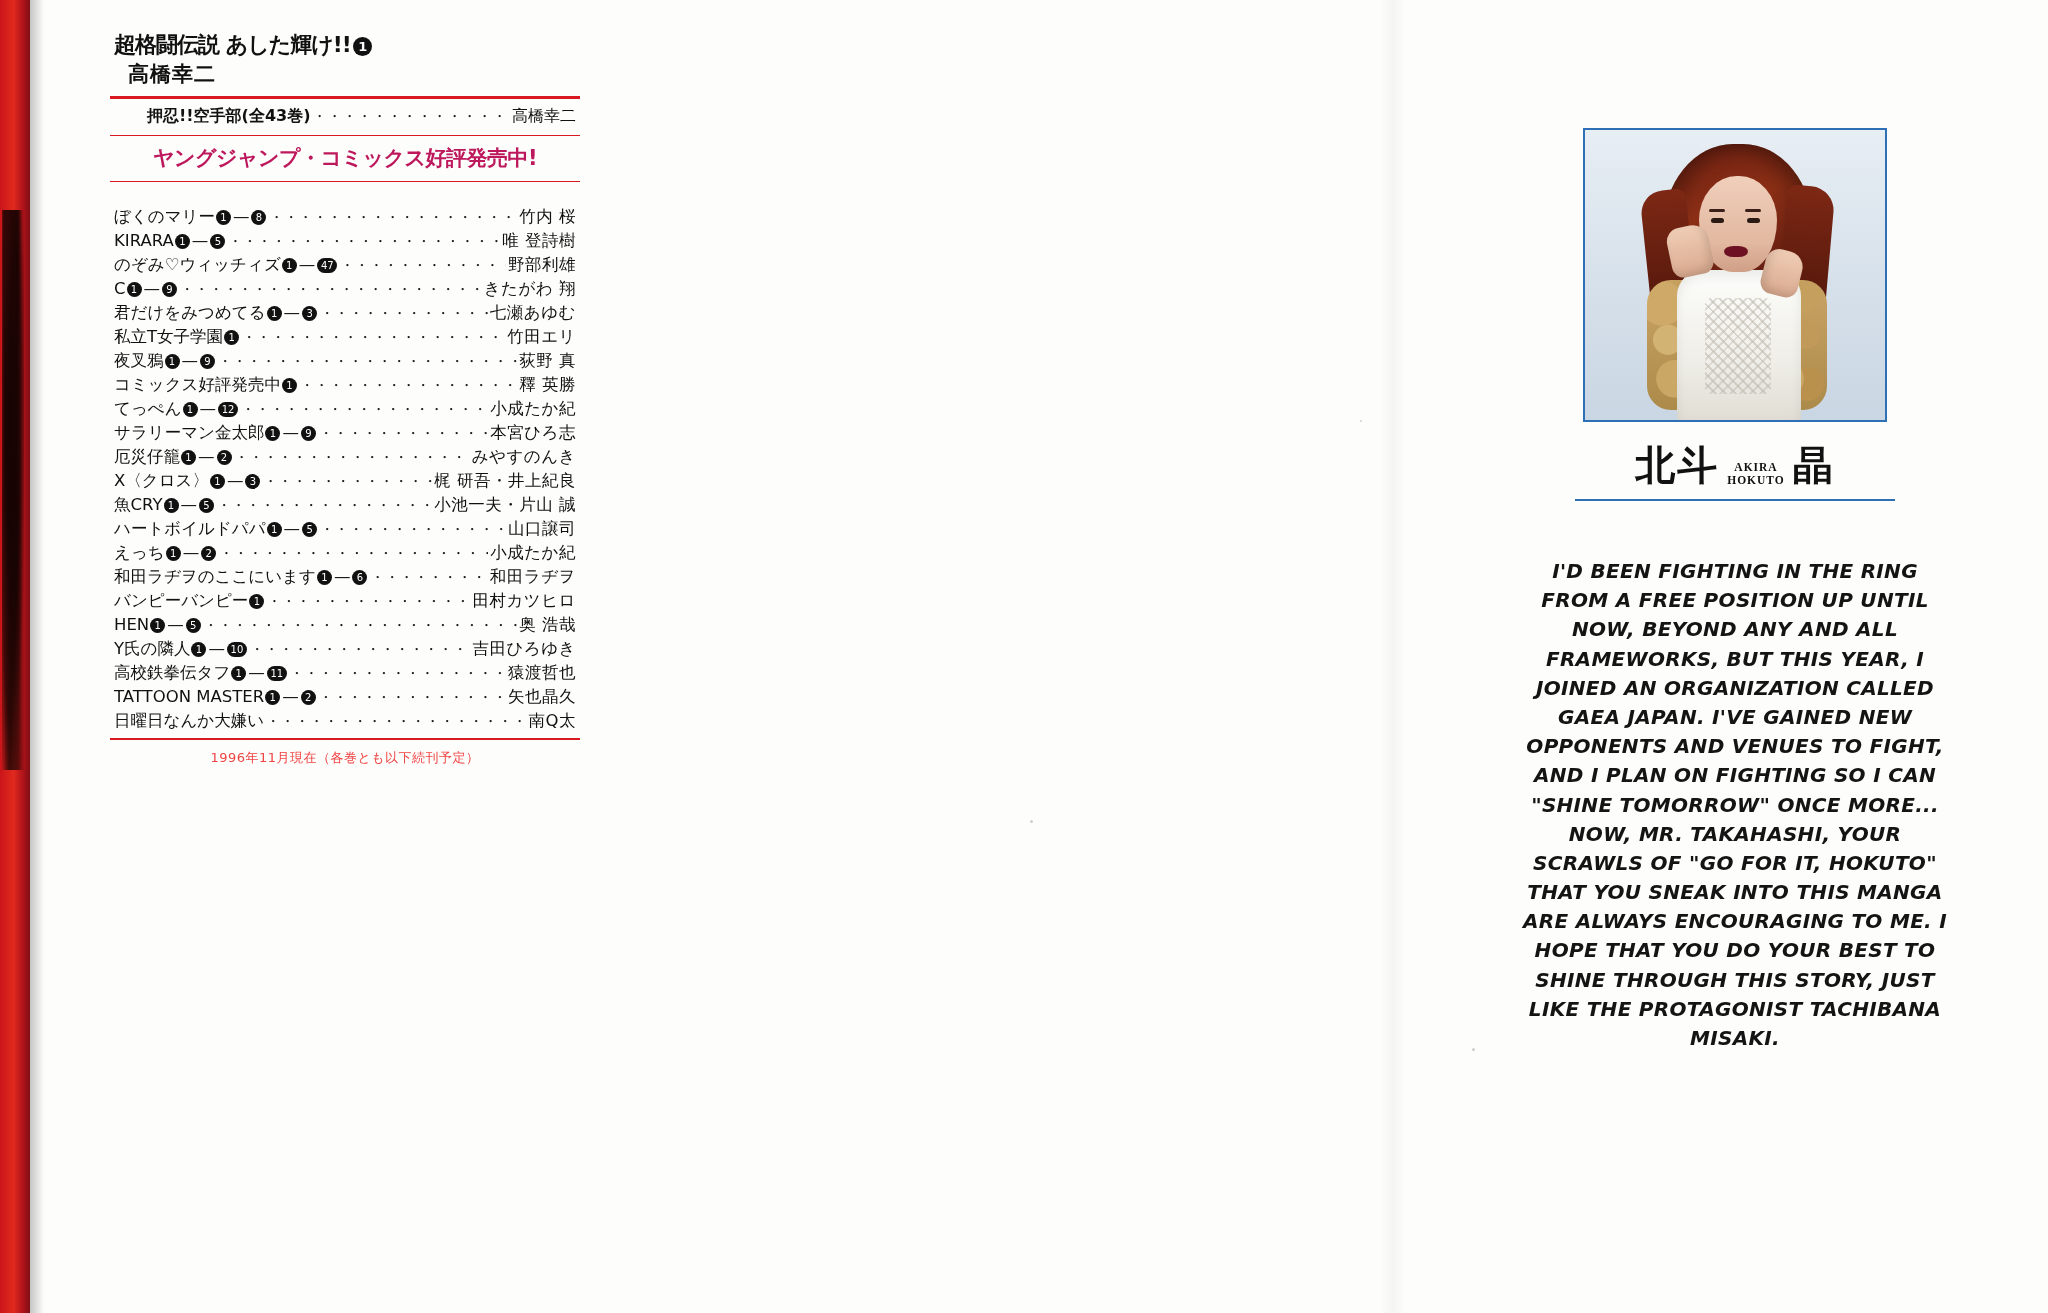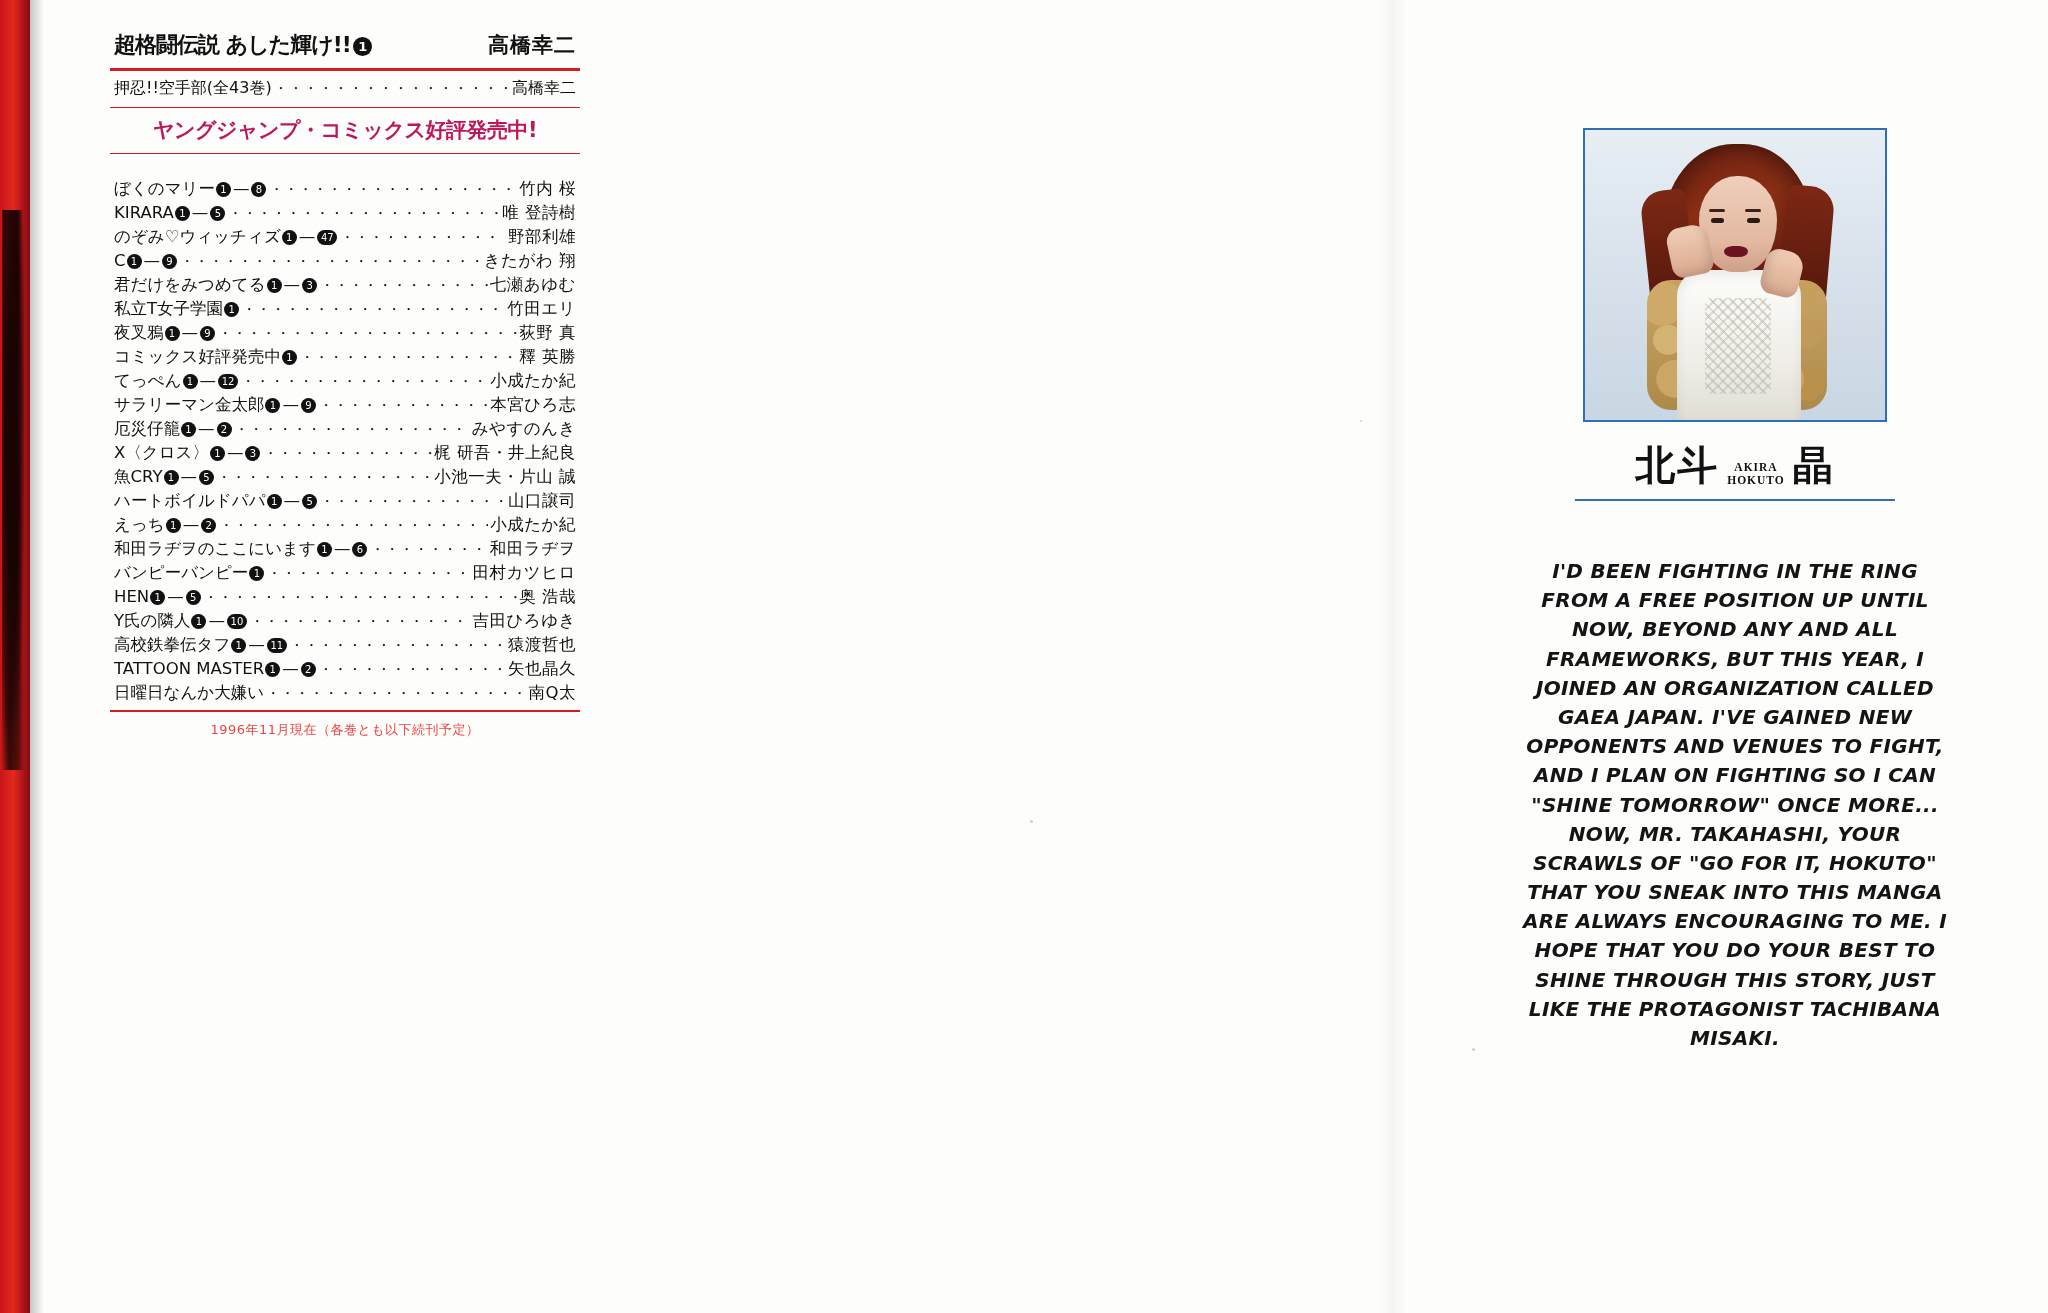--- a/index.html
+++ b/index.html
@@ -65,20 +65,21 @@
     left: 110px;
     top: 30px;
     width: 470px;
   }
 
   .ad-title-row {
     display: flex;
     align-items: baseline;
     justify-content: space-between;
     padding: 0 4px 6px 4px;
+    flex-direction: column;
   }
   .ad-title {
     font-family: "DejaVu Sans", sans-serif;
     font-weight: bold;
     font-size: 22px;
     letter-spacing: -1px;
     color: #111;
     white-space: nowrap;
   }
   .ad-title .num {
@@ -107,21 +108,21 @@
   .rule-bot   { border-top: 2.5px solid #d81921; margin: 8px 0 0 0; }
 
   .ad-sub {
     display: flex;
     align-items: baseline;
     font-size: 16px;
     color: #111;
     padding: 1px 4px 3px 4px;
     white-space: nowrap;
   }
-  .ad-sub .nm { font-weight: normal; }
+  .ad-sub .nm { font-weight: bold; margin-left: 33px; }
   .ad-sub .dots {
     flex: 1 1 auto;
     overflow: hidden;
     white-space: nowrap;
     letter-spacing: 1px;
     color: #111;
     margin: 0 2px;
     font-size: 14px;
   }
   .ad-sub .au { font-weight: normal; }

